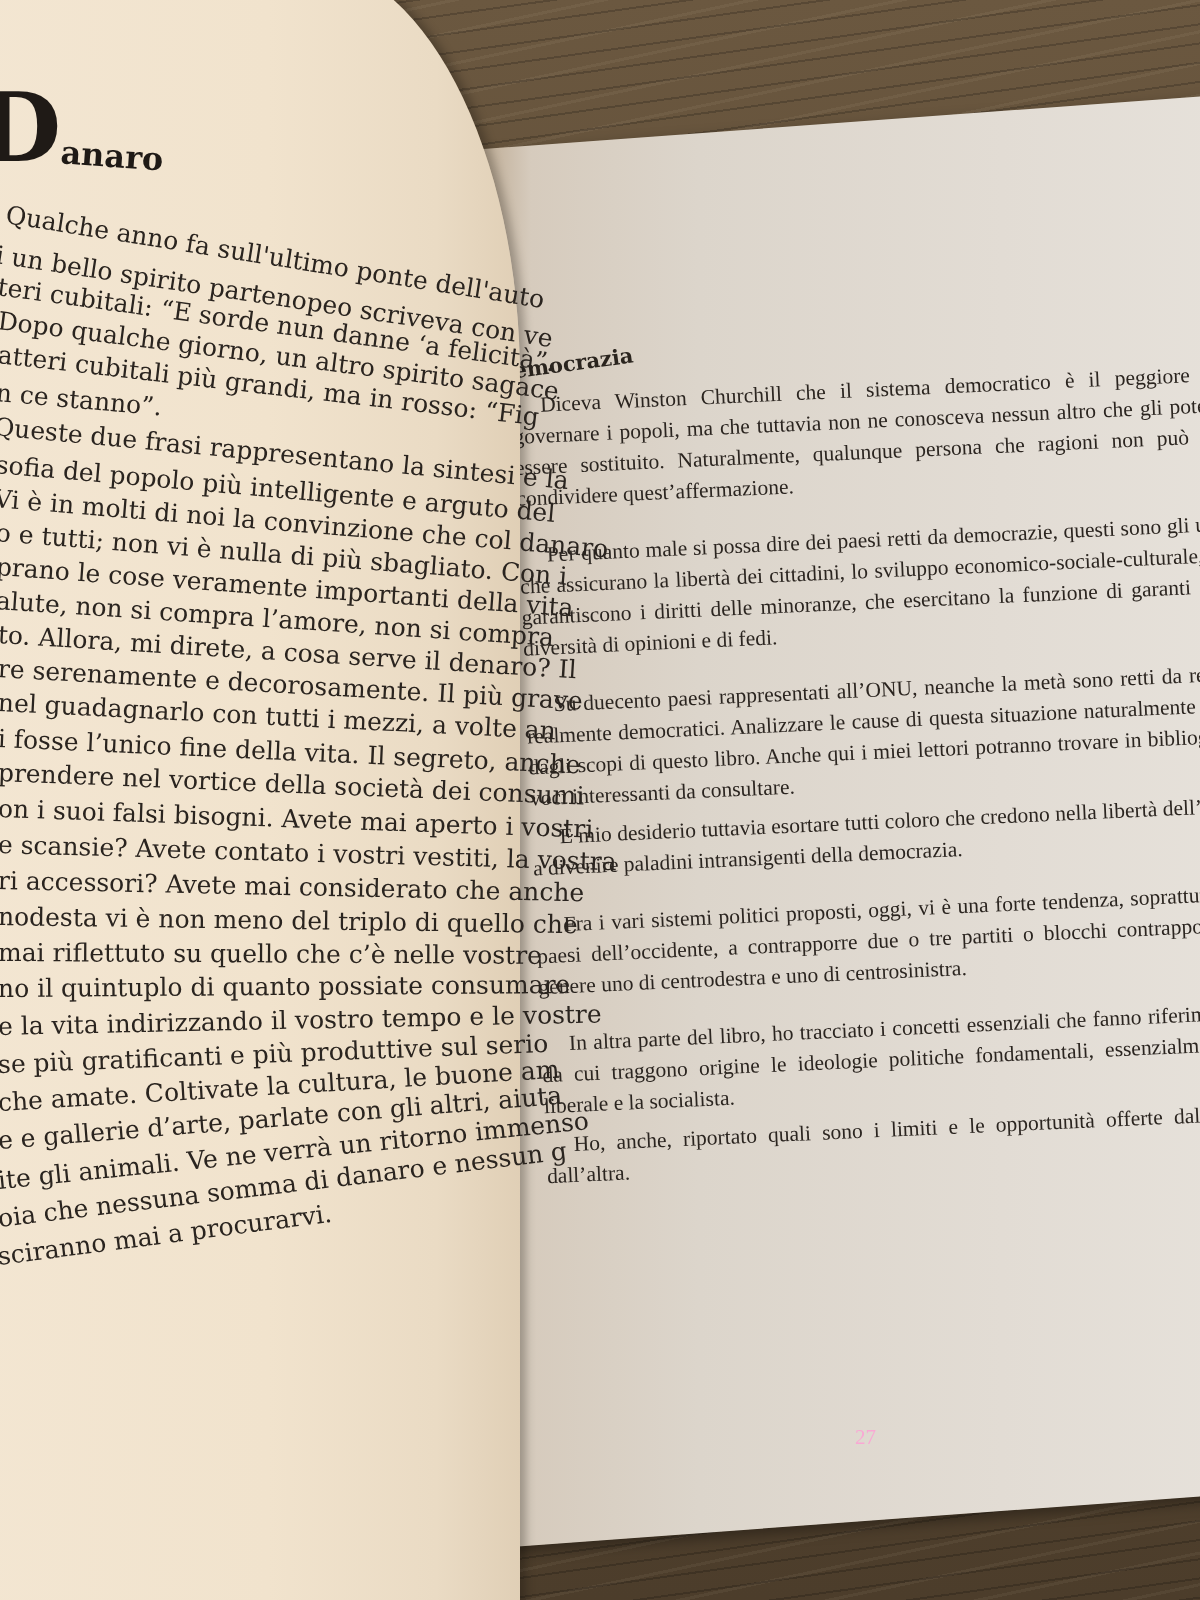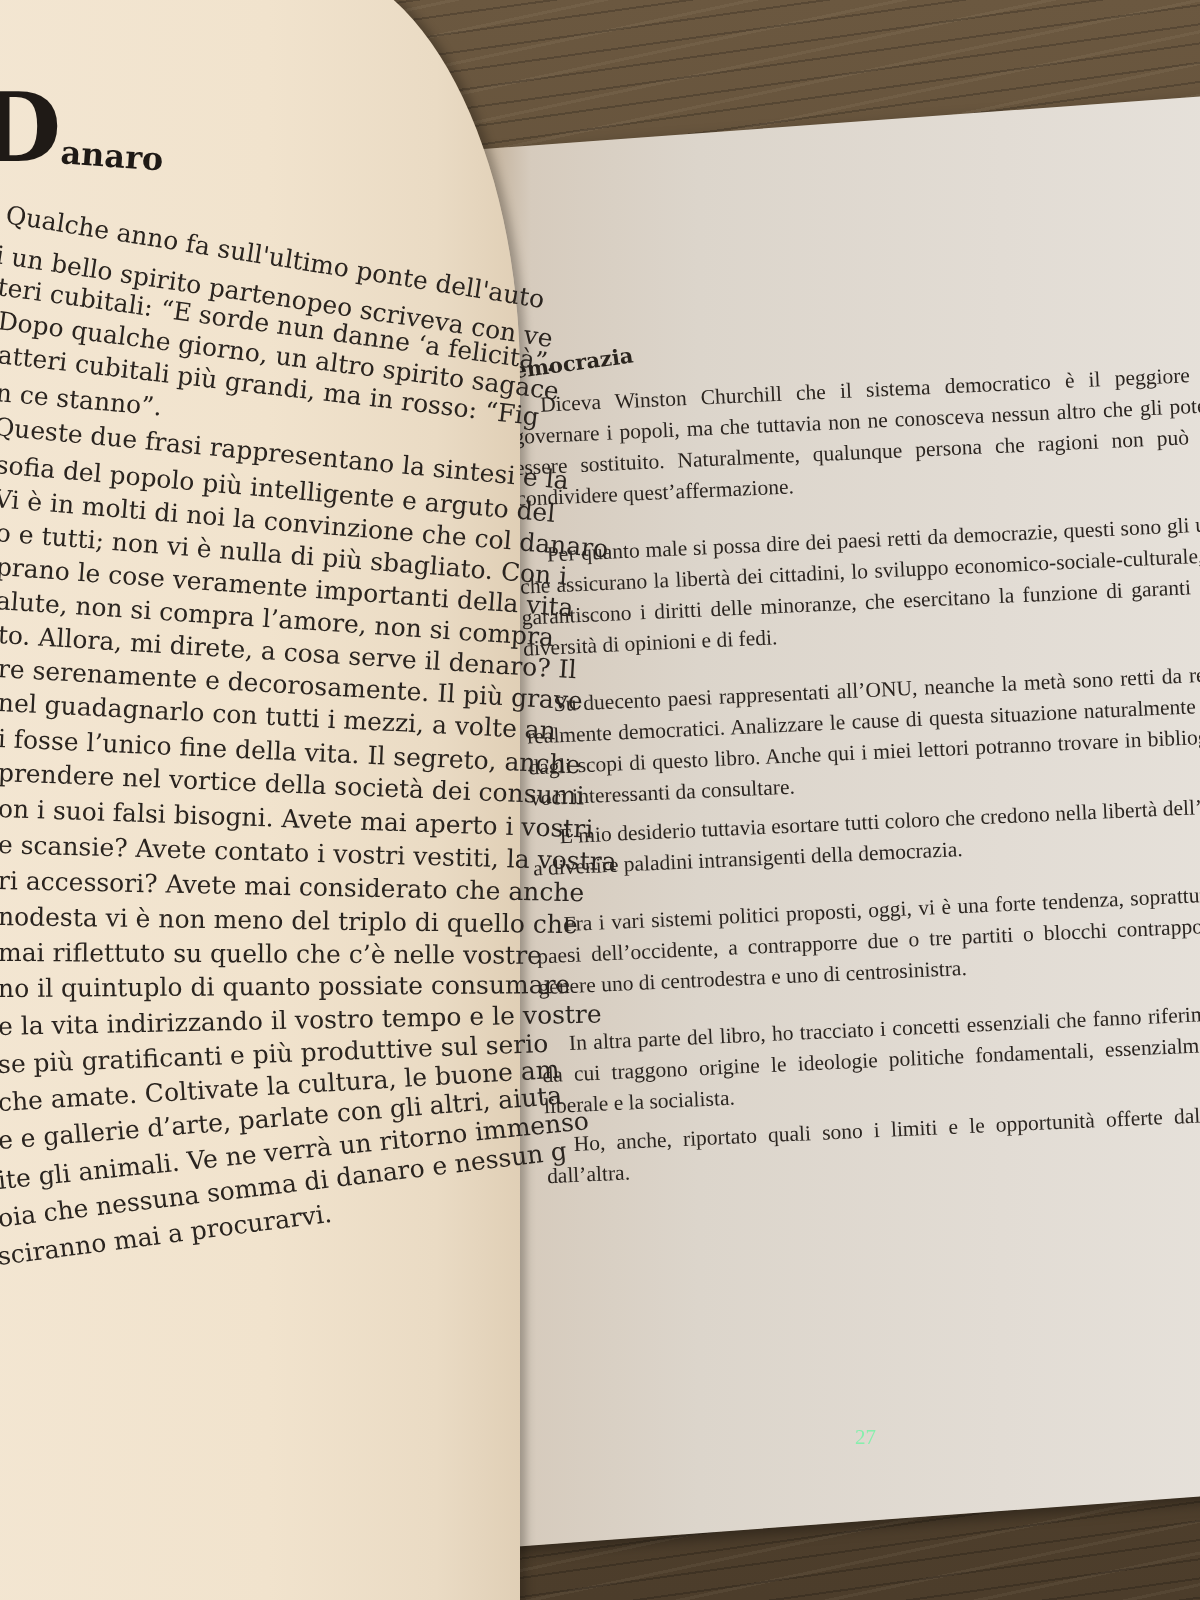--- a/index.html
+++ b/index.html
@@ -66,21 +66,21 @@
     }
     .rp-para.gap {
       margin-bottom: 26px;
     }
     .page-number {
       position: absolute;
       left: 855px;
       top: 1425px;
       font-family: "Liberation Serif", serif;
       font-size: 21px;
-      color: #86efac;
+      color: #f9a8d4;
     }
     
     .left-page {
       position: absolute;
       left: -40px;
       top: -40px;
       width: 560px;
       height: 1700px;
       background: linear-gradient(90deg, #f3e6d2 0%, #f1e3cd 55%, #eadbc4 85%, #e0cfb6 100%);
       border-top-right-radius: 220px 420px;

